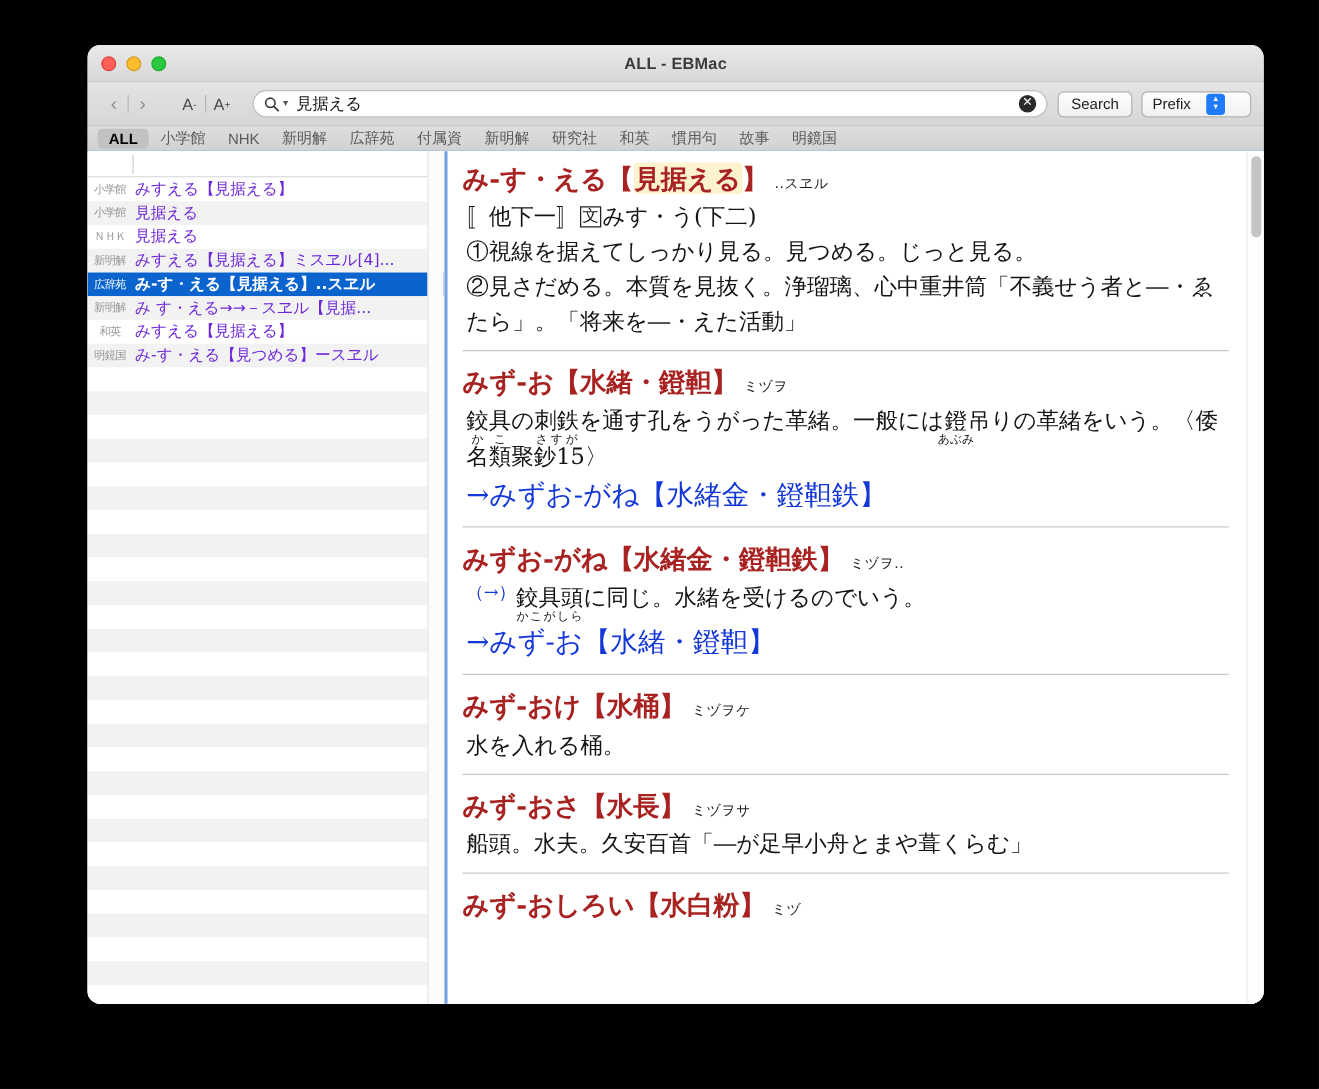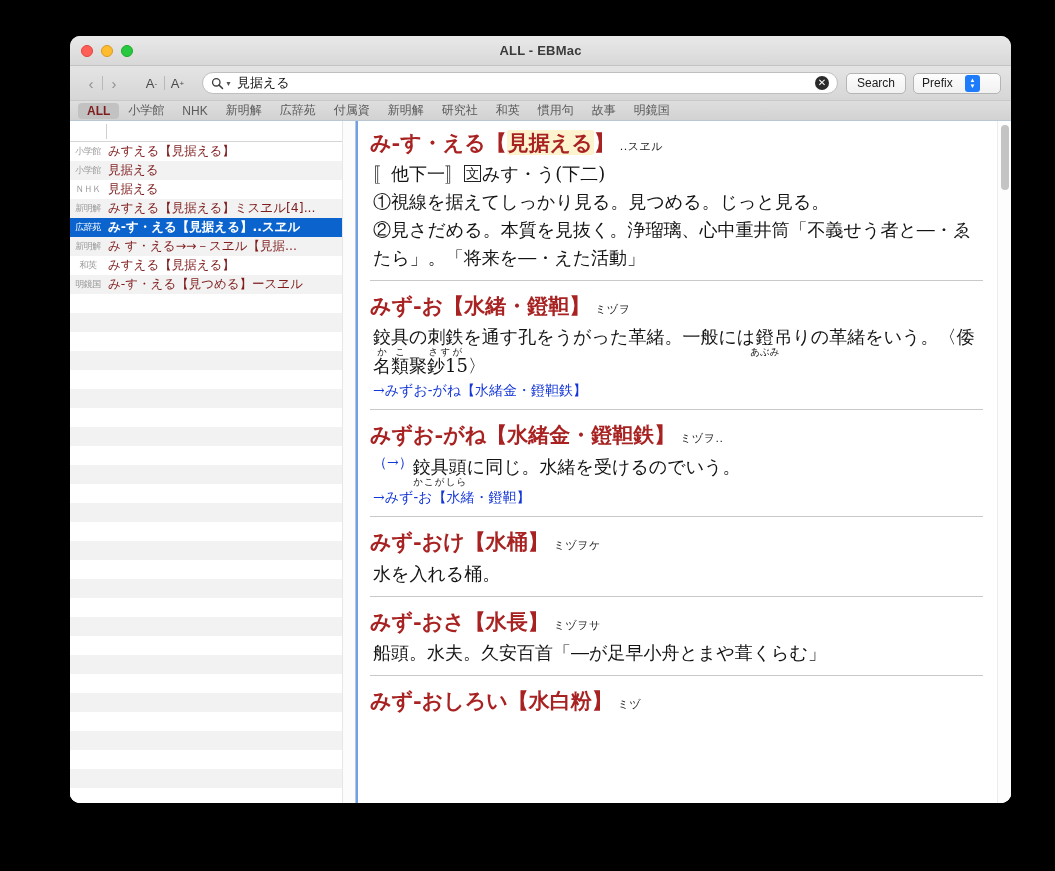--- a/index.html
+++ b/index.html
@@ -121,21 +121,21 @@
     padding-left: 8px; gap: 0;
   }
   .tab {
     font-size: 12px; color: #5b5b5b;
     padding: 1px 9px;
     border-radius: 4px;
     white-space: nowrap;
   }
   .tab.active {
     background: #c2c2c2;
-    color: #7f1d1d;
+    color: #000000;
     font-weight: 600;
   }
 
   
   .body {
     position: relative;
     height: 683px;
     display: flex;
     background: #fff;
   }
@@ -171,21 +171,21 @@
   .sb-dict {
     width: 36px; flex: 0 0 36px;
     font-size: 9px; color: #9a9a9a;
     text-align: center;
     white-space: nowrap;
     overflow: hidden;
     letter-spacing: -0.5px;
   }
   .sb-row.selected .sb-dict { color: #ffffff; }
   .sb-word {
-    font-size: 12.5px; color: #7f1d1d;
+    font-size: 12.5px; color: #6d28d9;
     white-space: nowrap; overflow: hidden;
     font-family: "DejaVu Sans", sans-serif;
     padding-left: 2px;
   }
   .sb-row.selected .sb-word { color: #fff; font-weight: bold; }
   .sb-scroll {
     position: absolute; right: 0; top: 0; bottom: 0;
     width: 13px;
     background: #fcfcfc;
     border-left: 1px solid #e6e6e6;
@@ -240,21 +240,21 @@
     display: inline-block;
     border: 1px solid #222;
     font-size: 13px;
     line-height: 1;
     padding: 1px 1px;
     vertical-align: 2px;
     margin: 0 1px;
   }
   .xref {
     font-family: "DejaVu Serif", serif;
-    font-size: 14px;
+    font-size: 22px;
     color: #1437d8;
     line-height: 1.5;
     padding-left: 3px;
   }
   .arrow-paren {
     font-size: 14px;
     vertical-align: 6px;
     color: #1437d8;
   }
   .ct-scroll {

